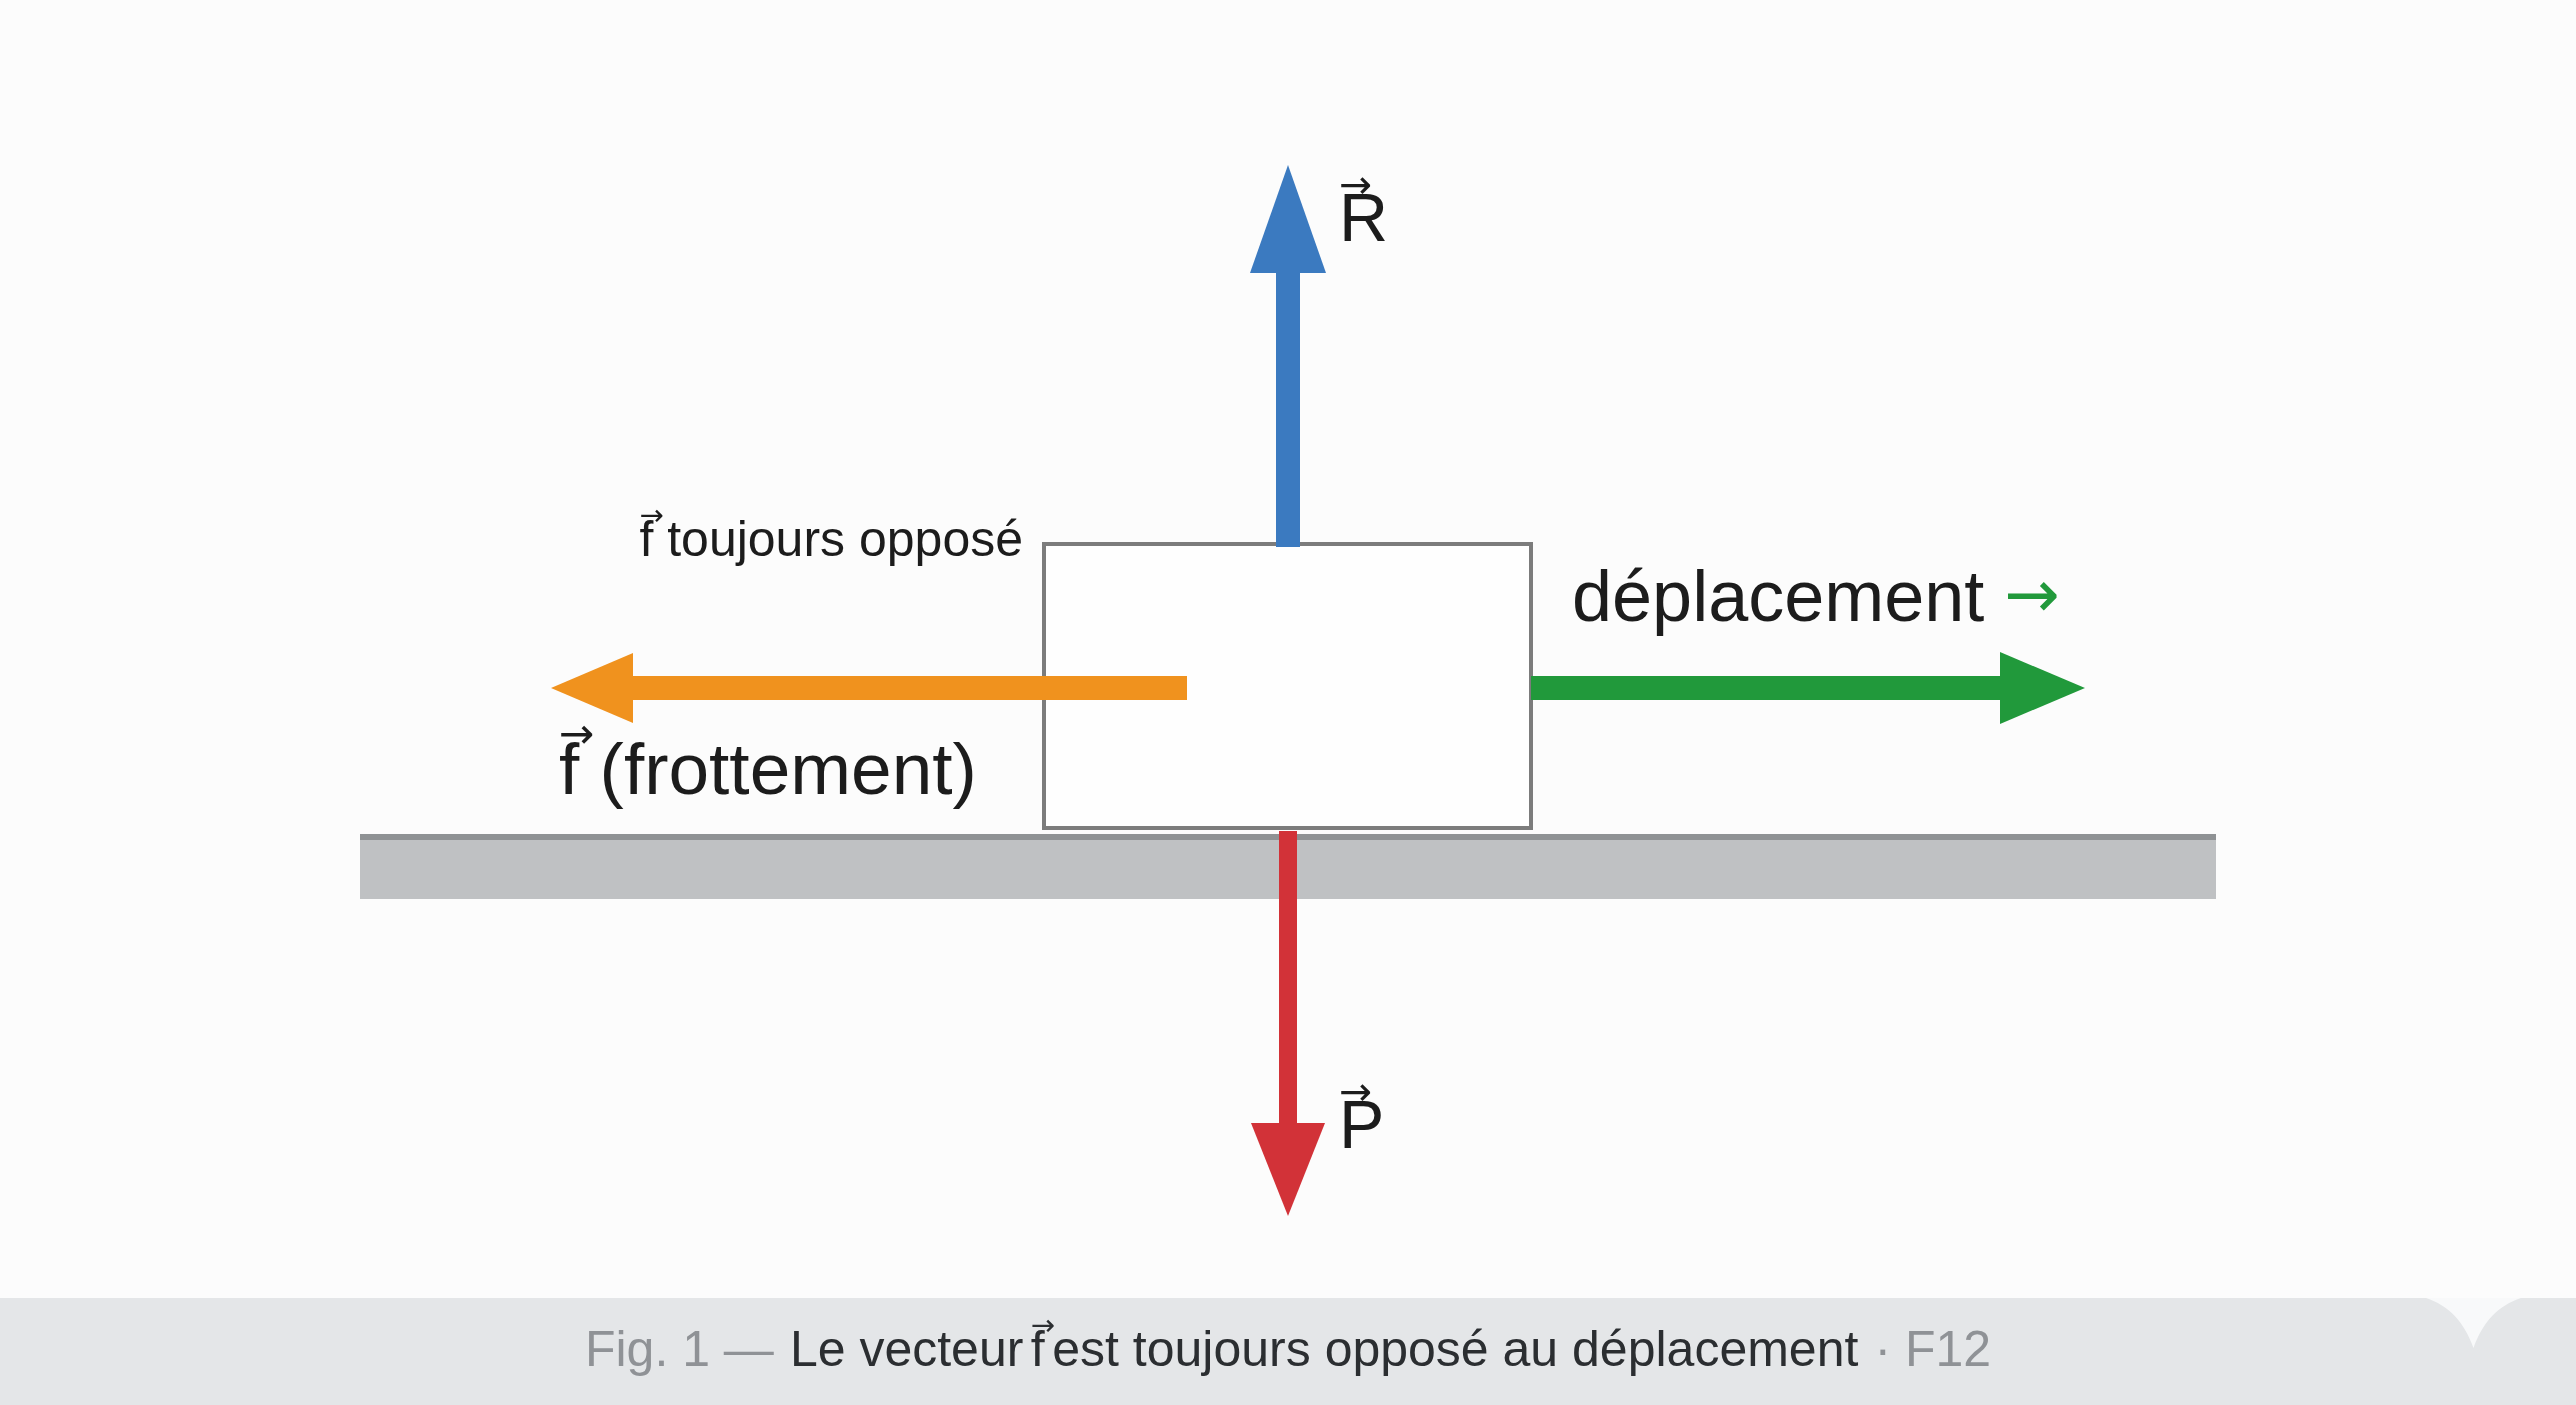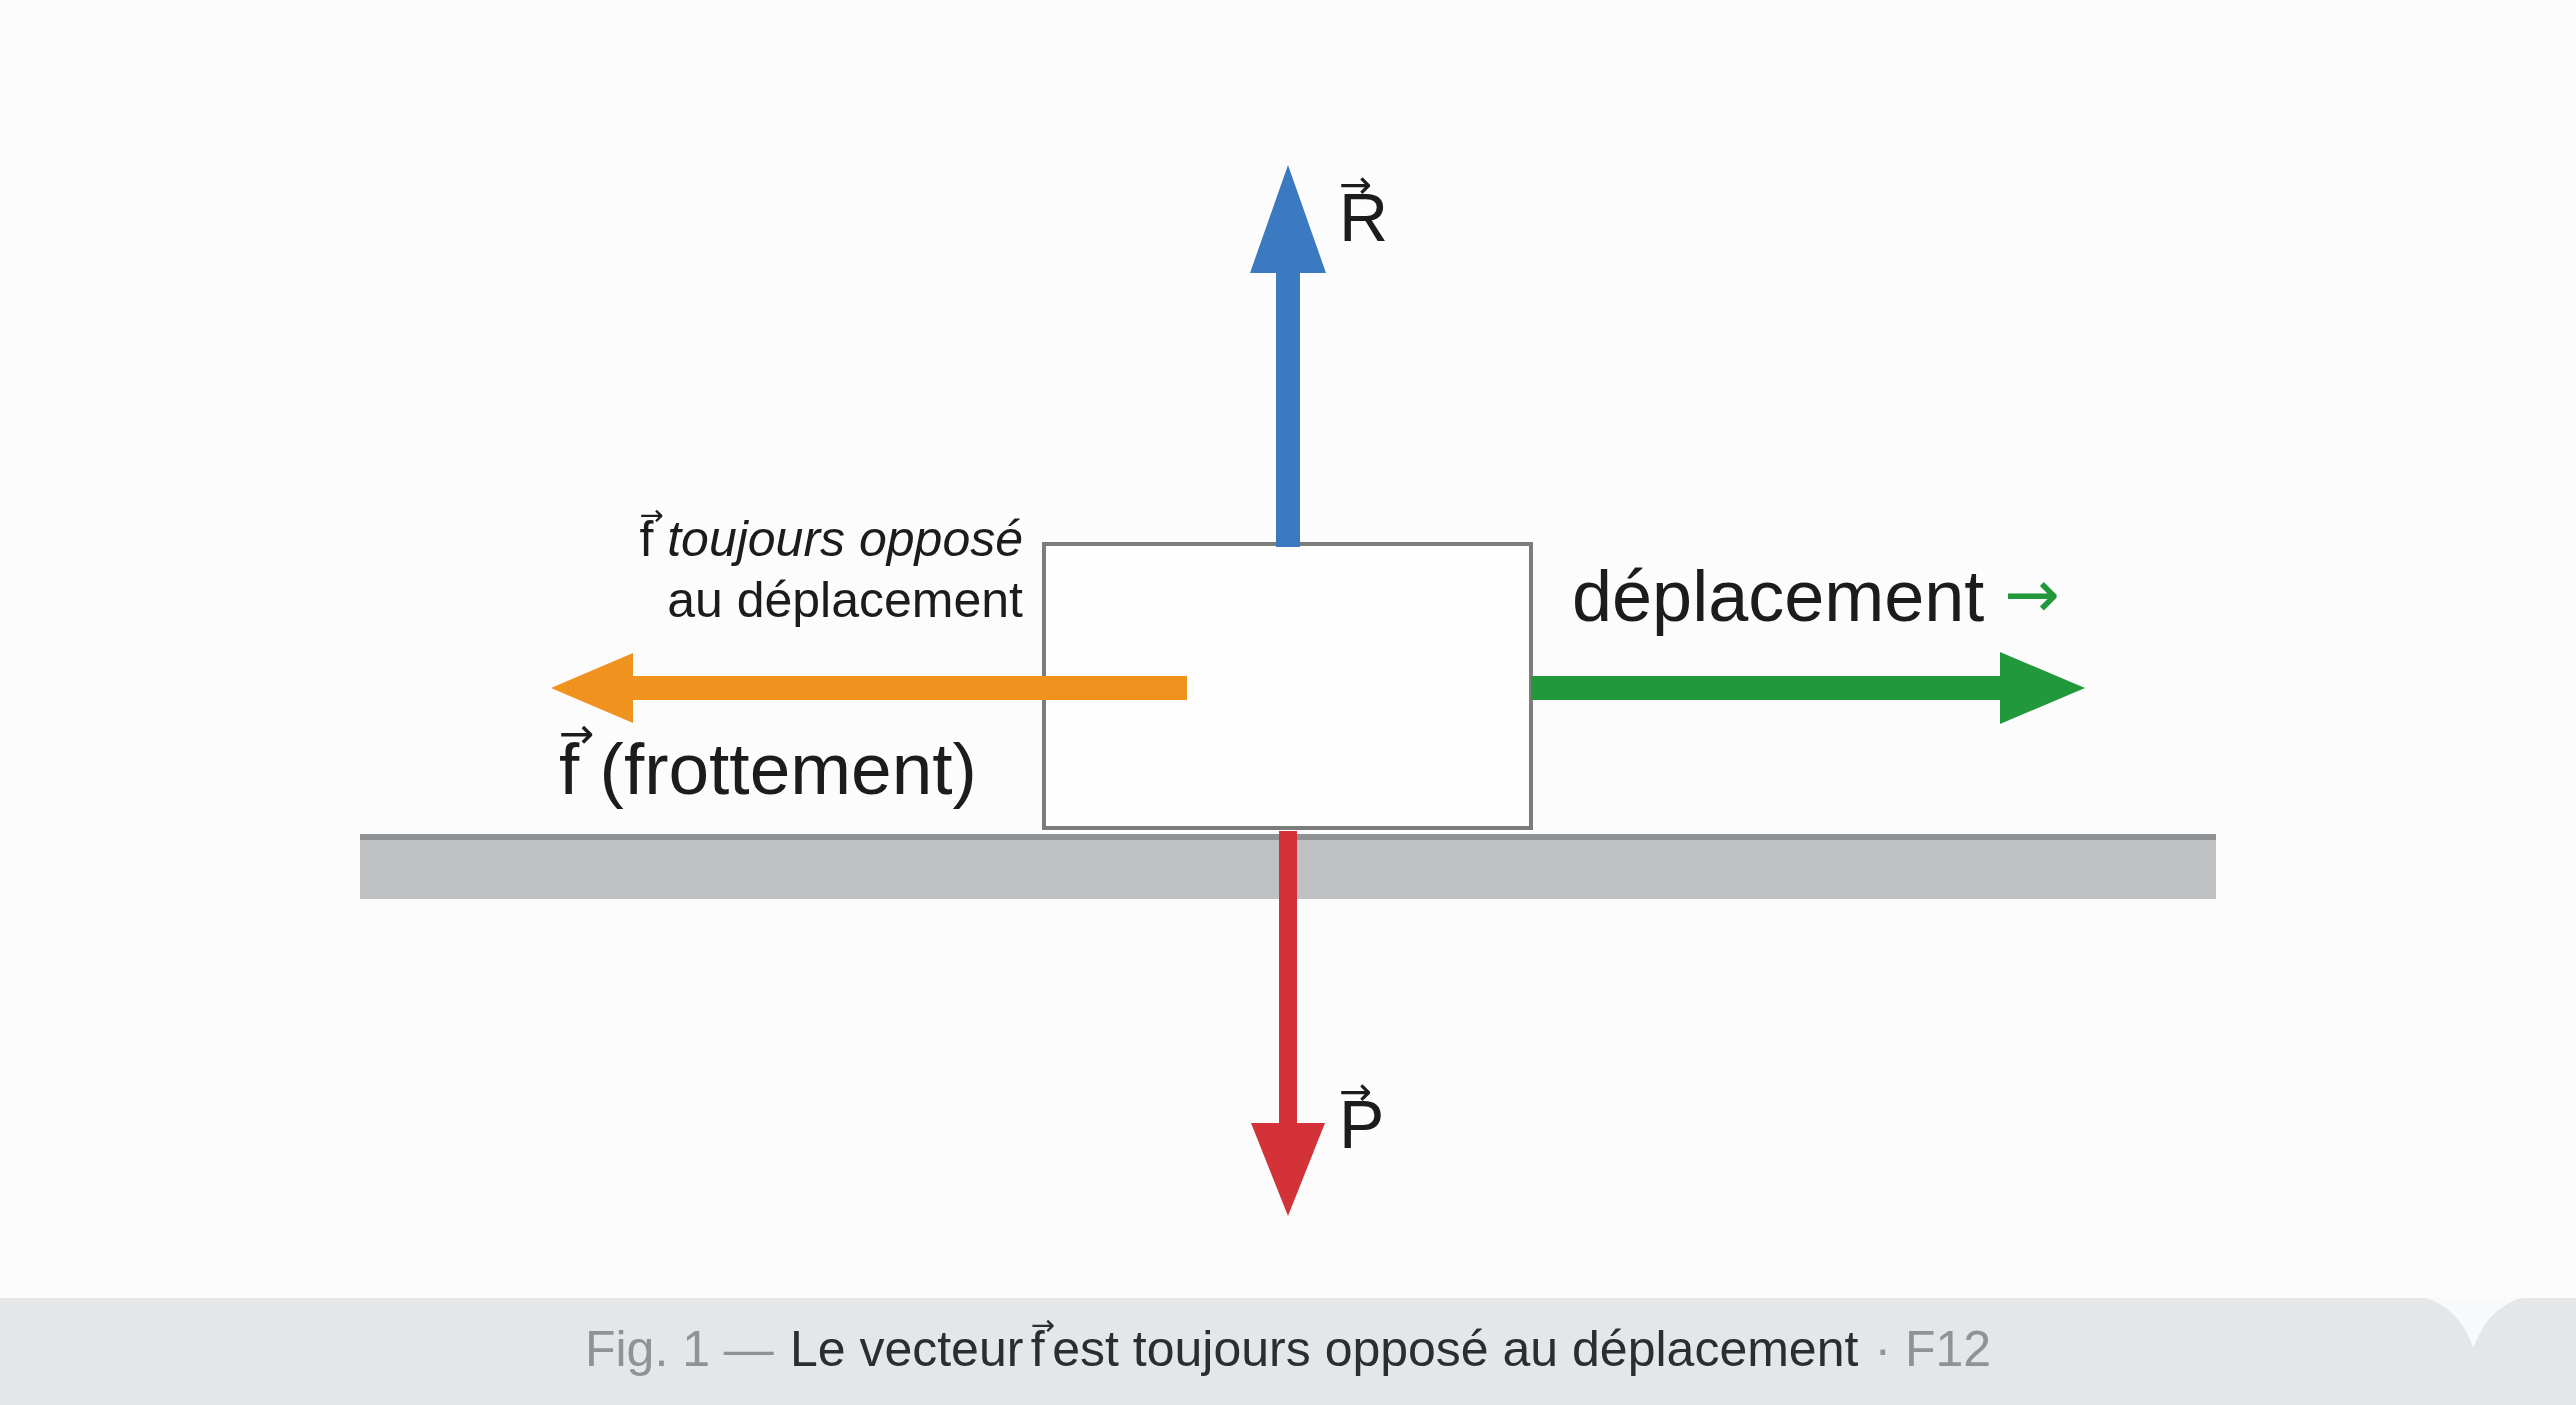--- a/index.html
+++ b/index.html
@@ -105,22 +105,21 @@
 
 <div class="lbl lbl-weight">
   <span class="vec"><span class="arr">→</span><span>P</span></span>
 </div>
 
 <div class="lbl lbl-friction">
   <span class="vec"><span class="arr">→</span><span>f</span></span><span style="white-space:pre;"> (frottement)</span>
 </div>
 
 <div class="lbl lbl-note">
-  <div><span class="vec"><span class="arr">→</span><span>f</span></span><span style="white-space:pre;font-style:italic;"> toujours opposé</span></div>
-  <div>au déplacement</div>
+  <div><span class="vec"><span class="arr">→</span><span>f</span></span><span style="white-space:pre;"> toujours opposé</span></div>
 </div>
 
 <div class="lbl lbl-displacement">
   <span>déplacement</span><span class="mini-arrow">→</span>
 </div>
 
 <div class="abs caption-bar">
   <span class="cap-muted cap-fig">Fig. 1 —</span><span class="cap-main">Le vecteur</span><span class="vec cap-main"><span class="arr">→</span><span>f</span></span><span class="cap-main">est toujours opposé au déplacement</span><span class="cap-muted cap-suffix">· F12</span>
 </div>
 

